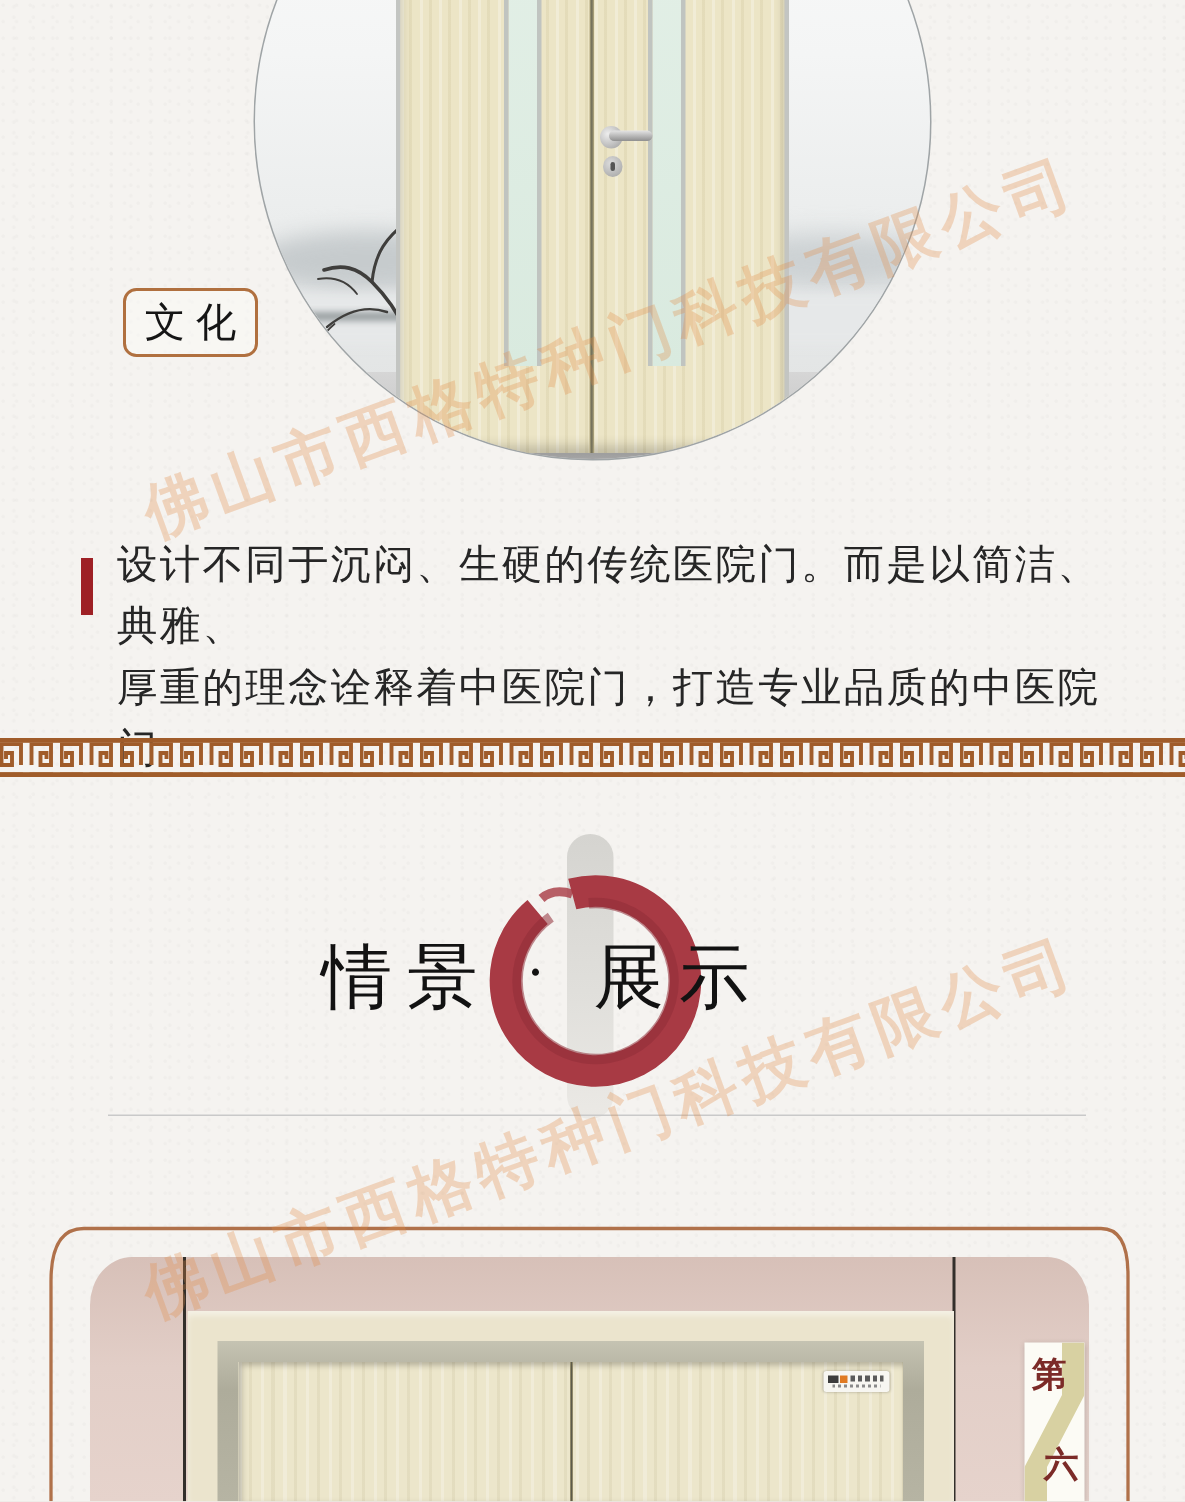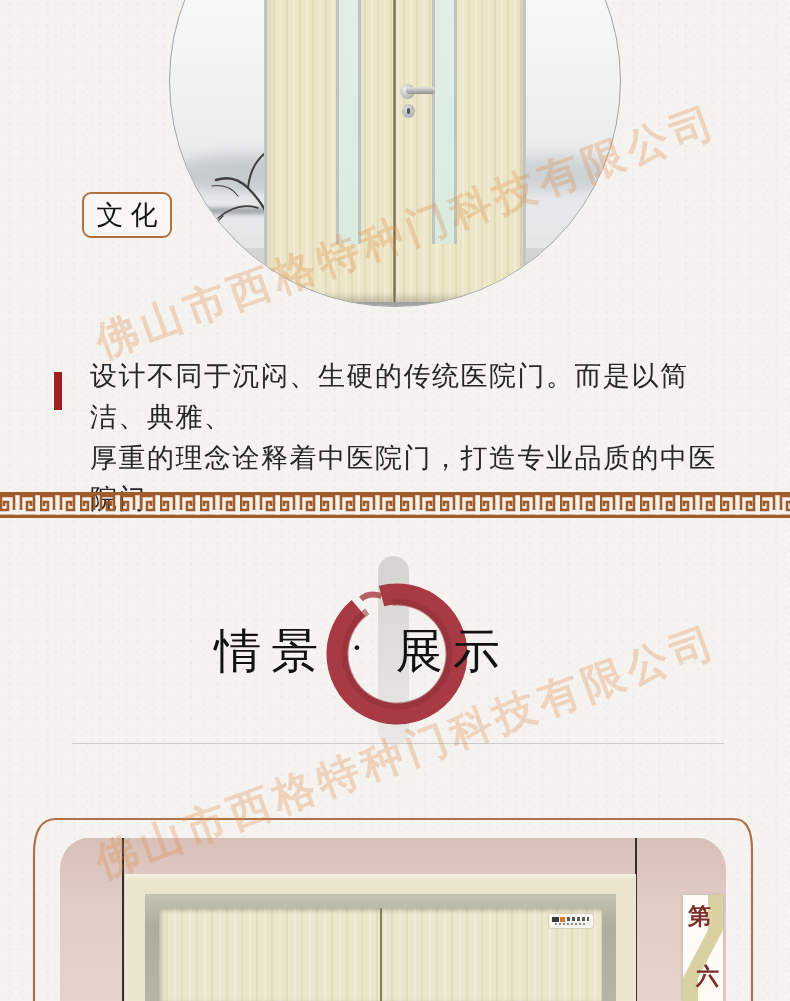--- a/index.html
+++ b/index.html
@@ -60,21 +60,21 @@
   .tag-box{
     width:86px;height:42px;border:2px solid var(--label-border,#b0703f);border-radius:9px;
     background:rgba(250,249,246,.55);display:flex;align-items:center;justify-content:center;
     font-size:27px;letter-spacing:7px;text-indent:7px;color:#151515;z-index:5;
   }
   .tag-left{left:82px;top:192px;}
   .tag-right{left:621px;top:194px;}
   
   .intro{left:54px;top:356px;width:690px;z-index:5;}
   .intro-bar{position:absolute;left:0;top:16px;width:8px;height:38px;background:var(--accent-red,#9e2025);}
-  .intro-text{margin-left:36px;font-size:27px;line-height:41px;letter-spacing:1.5px;color:#262626;}
+  .intro-text{margin-left:24px;font-size:27px;line-height:41px;letter-spacing:1.5px;color:#262626;}
   
   .meander{left:0;top:492px;z-index:5;}
   
   .brush{left:378px;top:556px;width:31px;height:190px;border-radius:16px;z-index:3;
     background:linear-gradient(180deg,#d5d4d0 0%,#e0dfdb 55%,#ebe9e5 100%);}
   .enso{left:317px;top:574px;z-index:4;}
   .sec-title{left:0;top:620px;width:724px;text-align:center;z-index:6;
     font-size:47px;color:#121212;letter-spacing:10px;}
   .sec-title .dot{margin:0 22px;font-size:40px;vertical-align:6px;}
   .divider{left:72px;top:743px;width:652px;height:1px;background:#c9c9c9;z-index:5;}

